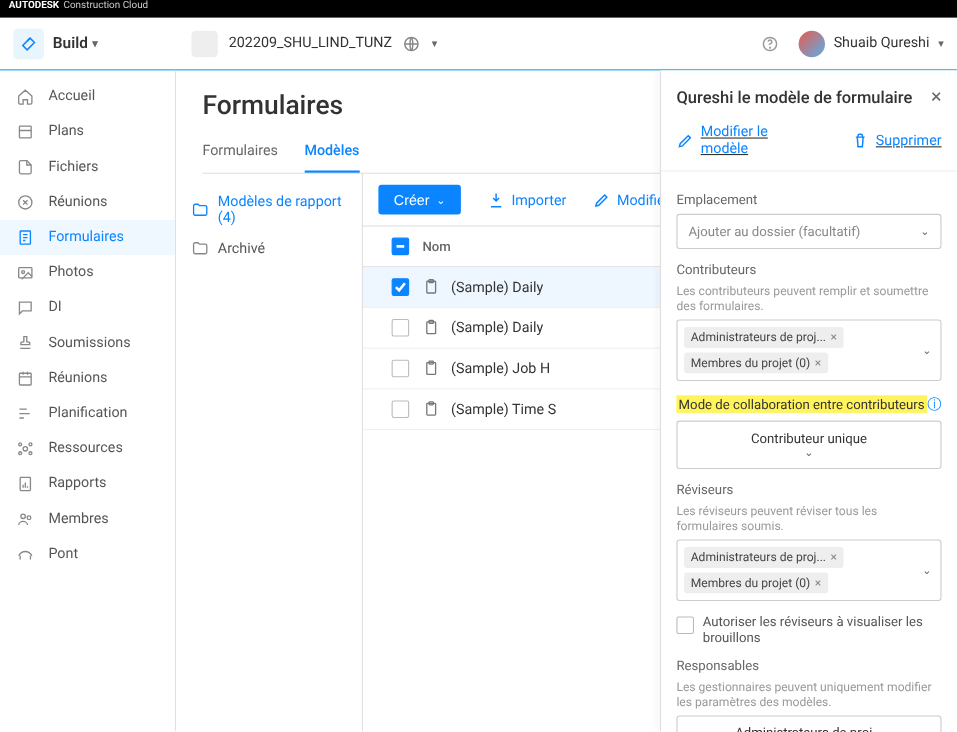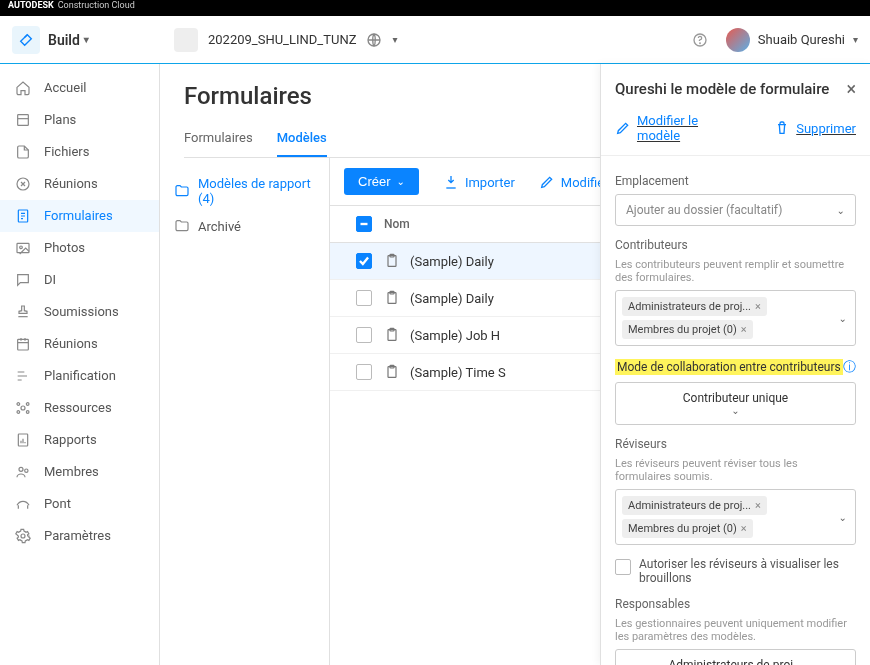--- a/index.html
+++ b/index.html
@@ -239,29 +239,20 @@
       </div>
     <div class="side-item">
         <span class="side-icon">
           <svg viewBox="0 0 24 24" fill="none" stroke="currentColor" stroke-width="1.8">
             <path d="M3 14c2-4 6-6 9-6s7 2 9 6"></path>
             <path d="M5 14v5M19 14v5"></path>
           </svg>
         </span>
         <span>Pont</span>
       </div>
-    <div class="side-item">
-        <span class="side-icon">
-          <svg viewBox="0 0 24 24" fill="none" stroke="currentColor" stroke-width="1.8">
-            <circle cx="12" cy="12" r="3"></circle>
-            <path d="M19 12a7 7 0 0 0-.2-1.7l2-1.5-2-3.4-2.3 1a7 7 0 0 0-3-1.7L13 2h-4l-.5 2.7a7 7 0 0 0-3 1.7l-2.3-1-2 3.4 2 1.5A7 7 0 0 0 5 12c0 .6 0 1.1.2 1.7l-2 1.5 2 3.4 2.3-1a7 7 0 0 0 3 1.7L11 22h4l.5-2.7a7 7 0 0 0 3-1.7l2.3 1 2-3.4-2-1.5c.1-.6.2-1.1.2-1.7z"></path>
-          </svg>
-        </span>
-        <span>Paramètres</span>
-      </div>
   </div>
 
   <div class="main">
     <div class="page-header">
       <div class="page-title">Formulaires</div>
       <div class="tabs">
         <div class="tab">Formulaires</div>
         <div class="tab active">Modèles</div>
       </div>
     </div>

